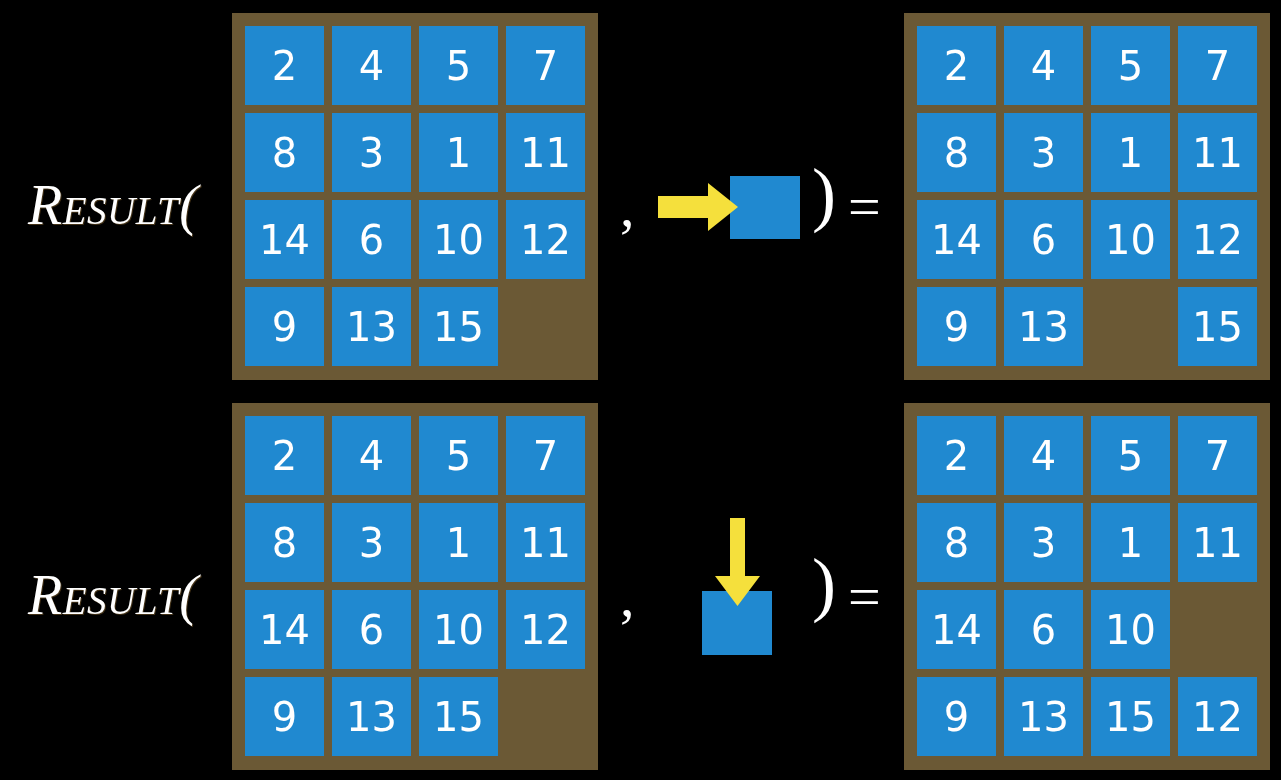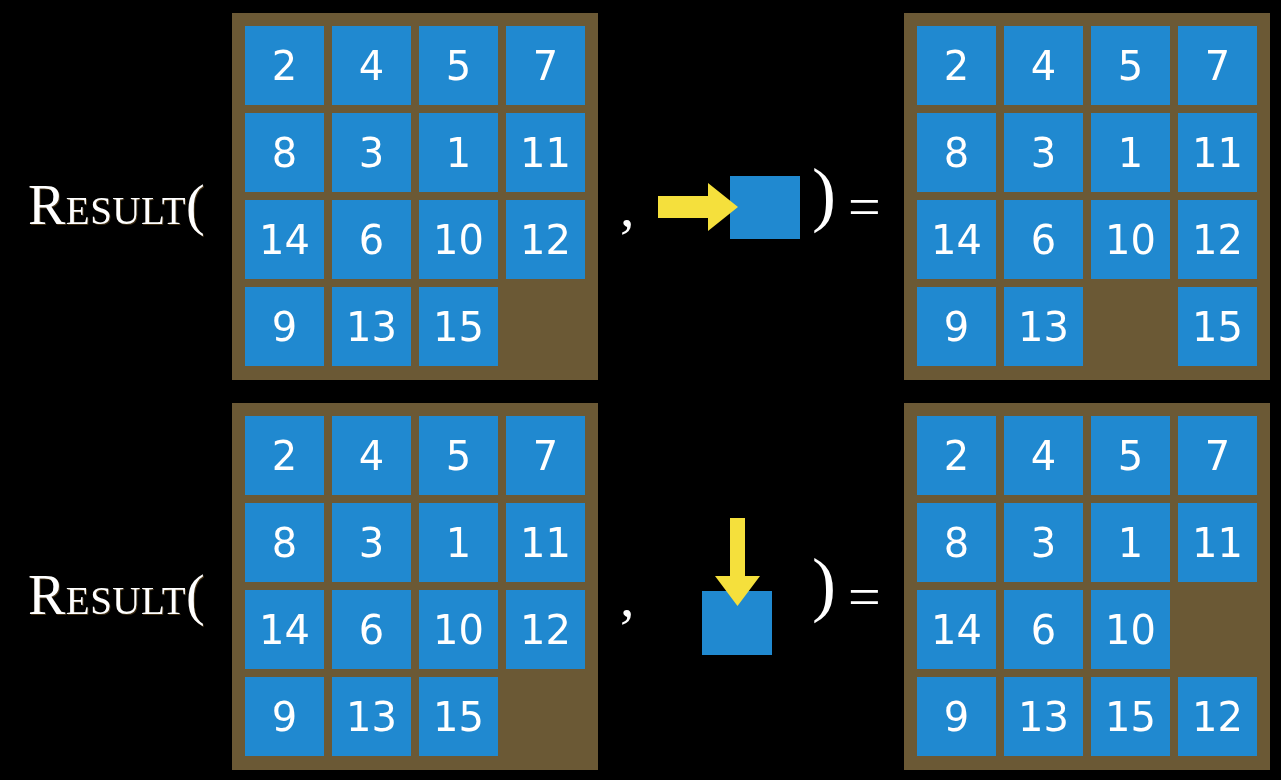--- a/index.html
+++ b/index.html
@@ -33,20 +33,21 @@
     height: 74px;
     display: flex;
     align-items: center;
     color: #ffffff;
     font-family: "Liberation Serif", "DejaVu Serif", serif;
     font-variant: small-caps;
     font-size: 56px;
     letter-spacing: 0.5px;
     white-space: nowrap;
     text-shadow: 1px 1px 0 rgba(120,90,40,0.55);
+    font-style: italic;
   }
 
   
   .board {
     position: absolute;
     width: 366px;
     height: 367px;
     background: #6b5935;
     box-sizing: border-box;
     padding: 13px;

